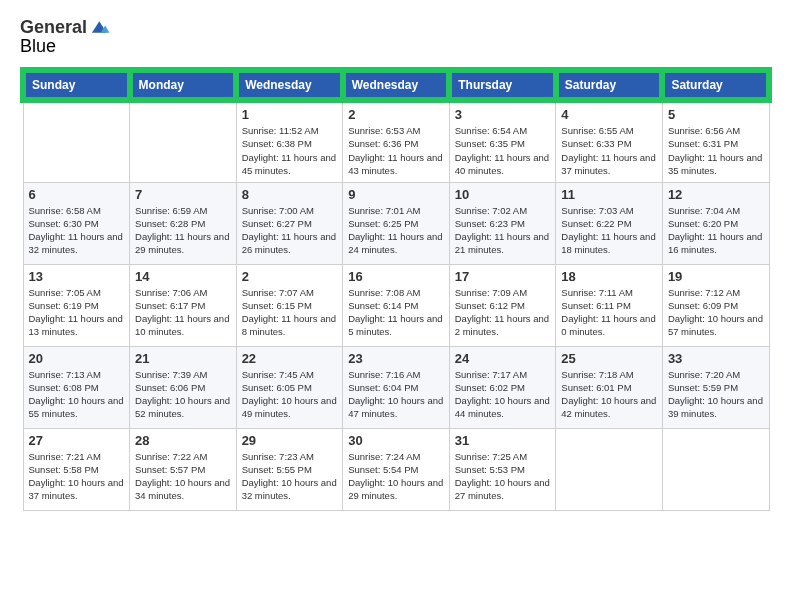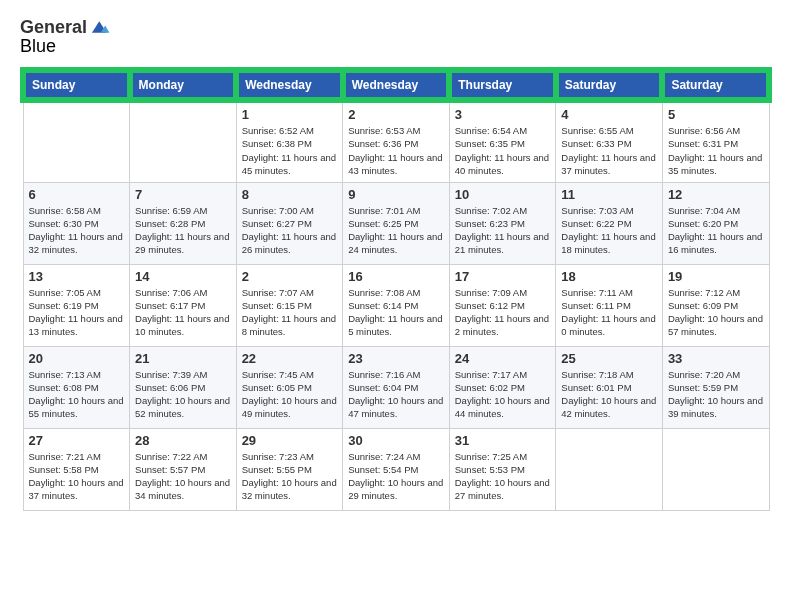--- a/index.html
+++ b/index.html
@@ -122,21 +122,21 @@
           <th>Saturday</th>
           <th>Saturday</th>
         </tr>
     </thead>
     <tbody id="calendar-body">
     <tr>
           <td class="empty-cell"></td>
           <td class="empty-cell"></td>
           <td>
             <span class="day-number">1</span>
-            <div class="day-info">Sunrise: 6:52 AM
+            <div class="day-info">Sunrise: 11:52 AM
 Sunset: 6:38 PM
 Daylight: 11 hours and 45 minutes.</div>
           </td>
           <td>
             <span class="day-number">2</span>
             <div class="day-info">Sunrise: 6:53 AM
 Sunset: 6:36 PM
 Daylight: 11 hours and 43 minutes.</div>
           </td>
           <td>

